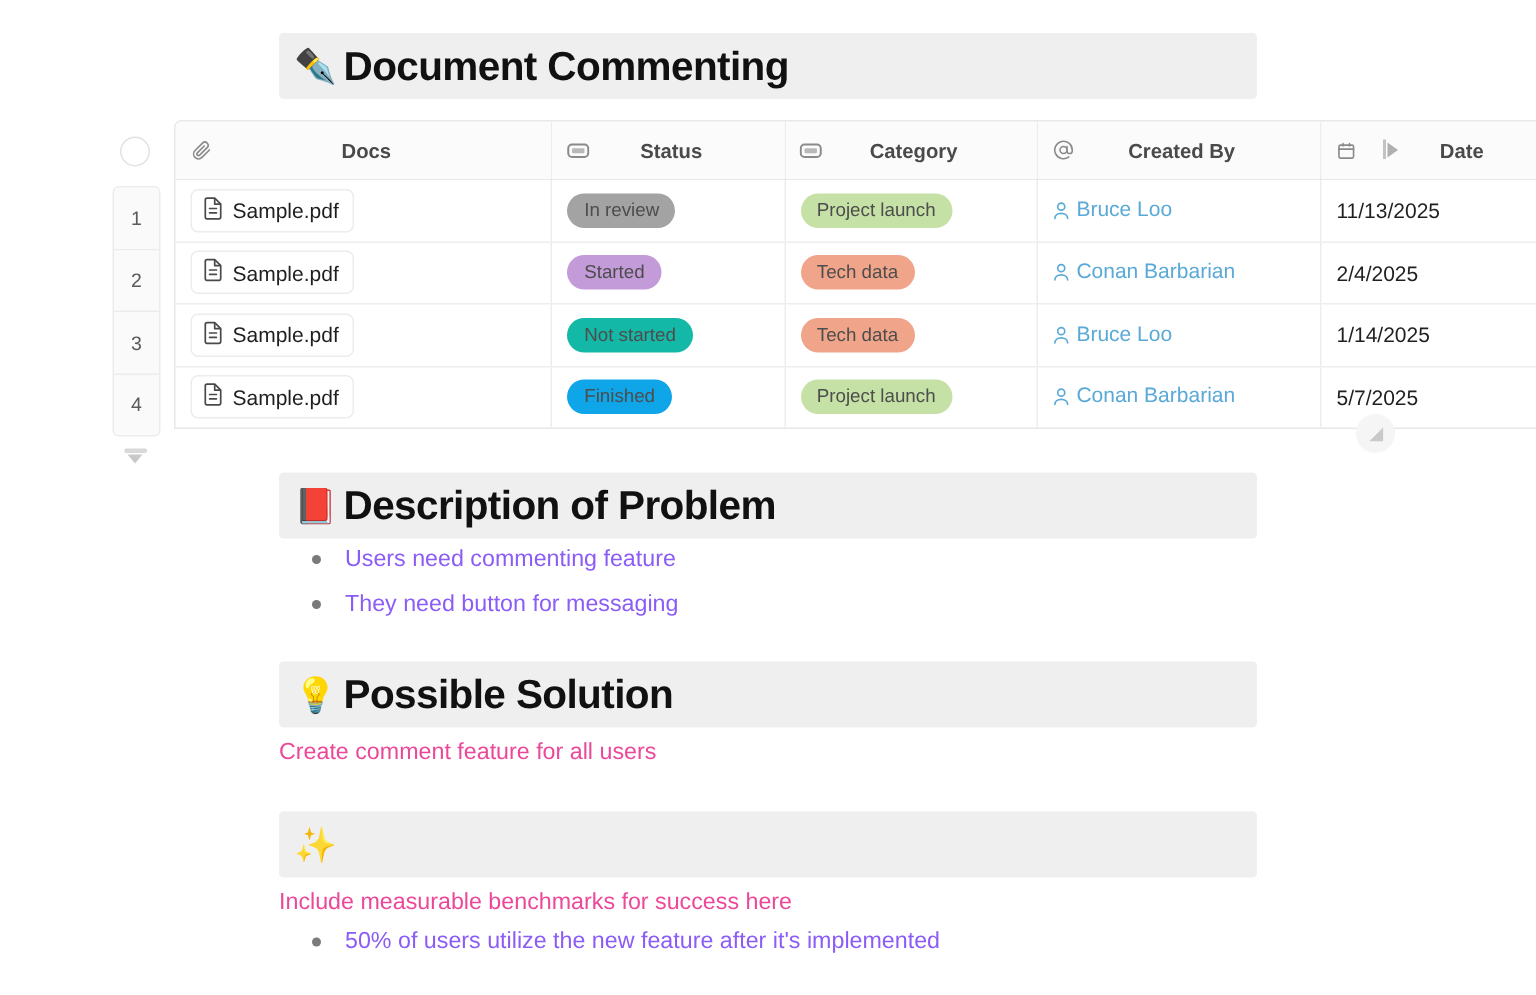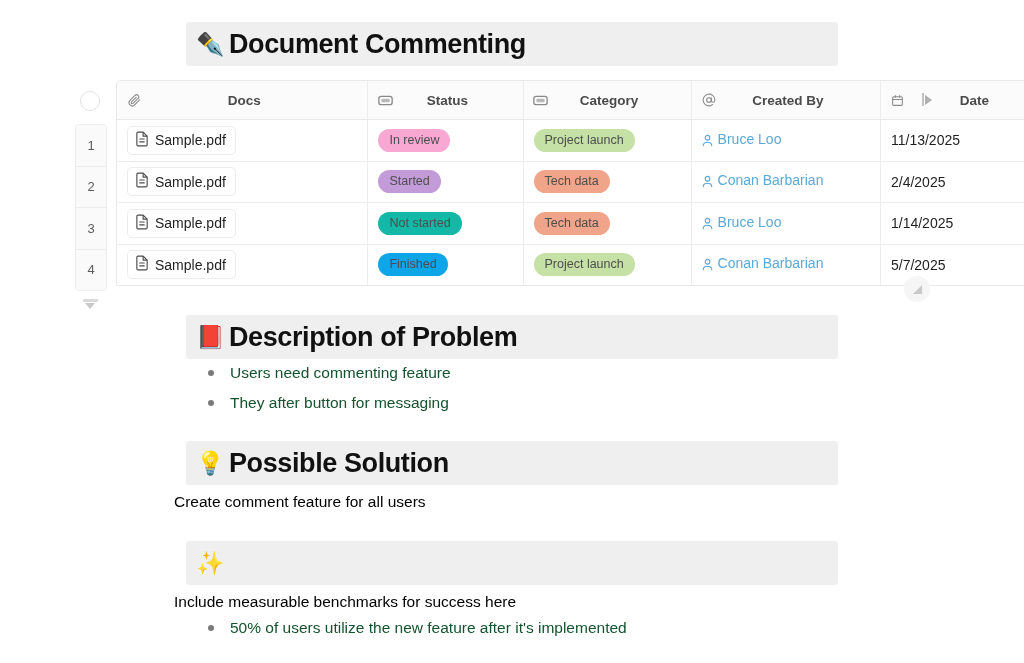--- a/index.html
+++ b/index.html
@@ -245,28 +245,28 @@
   }
   .bullet .dot {
     width: 6px; height: 6px;
     border-radius: 50%;
     background: #7a7a7a;
     margin: 8px 16px 0 0;
     flex: 0 0 6px;
   }
   .bullet .btext {
     font-size: 15.5px;
-    color: #14532d;
+    color: #8b5cf6;
     line-height: 22px;
   }
   .placeholder {
     position: absolute;
-    left: 174px;
+    left: 186px;
     font-size: 15.5px;
-    color: #000000;
+    color: #ec4899;
   }
 </style>
 </head>
 <body>
 
 <div class="page">
 
   <div class="heading" style="top:22px;">
     <span class="emoji">✒️</span>
     <span class="htext">Document Commenting</span>
@@ -364,21 +364,21 @@
                   <svg width="14" height="16" viewBox="0 0 24 28" fill="none" stroke="#4a4a4a" stroke-width="2" stroke-linejoin="round">
                       <path d="M14 2H5a2 2 0 0 0-2 2v20a2 2 0 0 0 2 2h14a2 2 0 0 0 2-2V9z"></path>
                       <path d="M14 2v7h7"></path>
                       <path d="M8 14h8M8 19h8" stroke-linecap="round"></path>
                     </svg>
                 </span>
                 <span>Sample.pdf</span>
               </span>
             </td>
             <td>
-              <span class="pill" style="background:#f9a8d4">In review</span>
+              <span class="pill" style="background:#a3a3a3">In review</span>
             </td>
             <td>
               <span class="pill" style="background:#c5e1a5">Project launch</span>
             </td>
             <td>
               <span class="person">
                 <span>
                   <svg width="11" height="13" viewBox="0 0 16 18" fill="none" stroke="#5aa9d6" stroke-width="1.6">
                       <circle cx="8" cy="5" r="3.4"></circle>
                       <path d="M1.8 16.5c0-3 2.8-5 6.2-5s6.2 2 6.2 5" stroke-linecap="round"></path>
@@ -508,21 +508,21 @@
     <span class="emoji">📕</span>
     <span class="htext">Description of Problem</span>
   </div>
   <div class="bullets" style="top:362px;">
     <div class="bullet">
       <span class="dot"></span>
       <span class="btext">Users need commenting feature</span>
     </div>
     <div class="bullet">
       <span class="dot"></span>
-      <span class="btext">They after button for messaging</span>
+      <span class="btext">They need button for messaging</span>
     </div>
   </div>
 
   <div class="heading" style="top:441px;">
     <span class="emoji">💡</span>
     <span class="htext">Possible Solution</span>
   </div>
   <div class="placeholder" style="top:493px;">Create comment feature for all users</div>
 
   <div class="heading" style="top:541px;">

